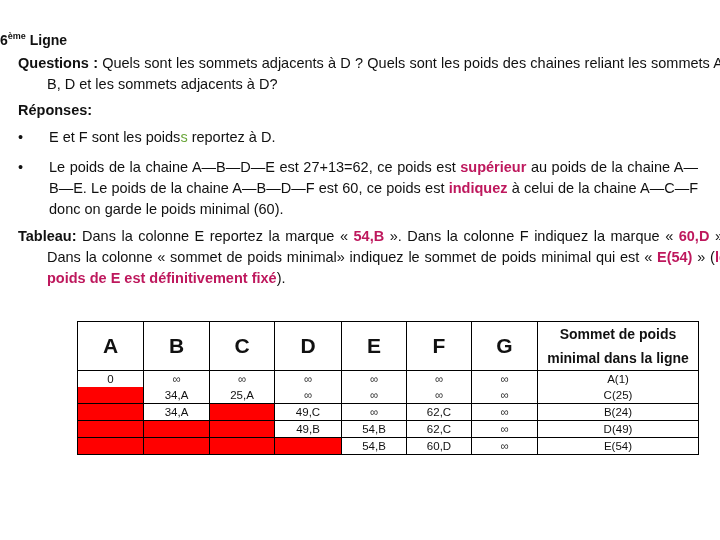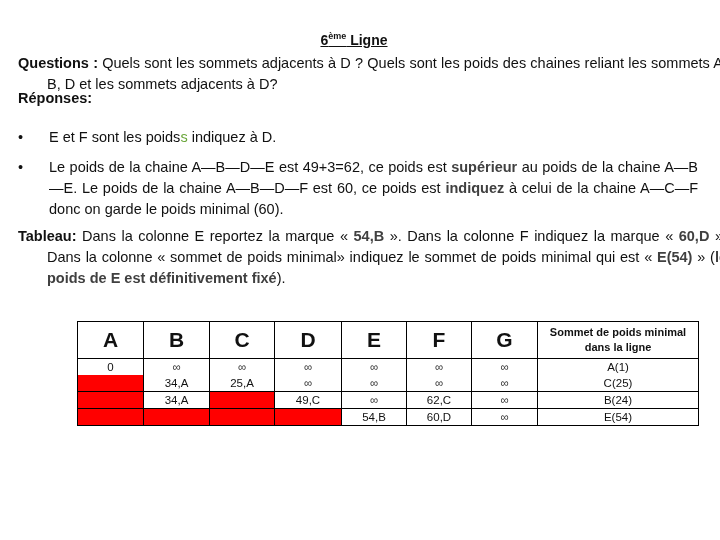--- a/index.html
+++ b/index.html
@@ -1,61 +1,61 @@
 <!DOCTYPE html>
 <html><head>
 <meta charset="utf-8">
 <style>
   html, body { margin:0; padding:0; background:#ffffff; }
   body { width:720px; height:540px; position:relative; overflow:hidden;
          font-family:"Liberation Sans", sans-serif; color:#111; }
-  .title { position:absolute; top:31px; left:0; width:708px; text-align:center;
-           font-size:14px; font-weight:bold; text-decoration:underline; }
+  .title { position:absolute; top:31px; left:0; width:708px; 
+           font-size:14px; font-weight:bold; }
   .title sup { font-size:9px; }
   .para { position:absolute; left:18px; width:680px; font-size:14.5px; line-height:21px;
           text-align:justify; }
   .hang { padding-left:29px; text-indent:-29px; }
   .lbl { font-weight:bold; }
-  .red { color:#404040; font-weight:bold; }
+  .red { color:#be185d; font-weight:bold; }
   .green { color:#6aa63a; }
   .bullet-row { position:absolute; left:18px; width:680px; font-size:14.5px; line-height:21px; display:flex; }
   .bullet { width:31px; flex:0 0 31px; }
   .btext { flex:1; text-align:justify; }
   table.grid { position:absolute; left:77px; top:321px; border-collapse:collapse; }
   table.grid td, table.grid th { border:1px solid #000; padding:0; text-align:center;
           font-family:"Liberation Sans", sans-serif; }
   table.grid th { height:36px; font-size:21px; font-weight:bold; }
-  table.grid th.last { font-size:11px; line-height:15px;margin-top:12px; }
+  table.grid th.last { font-size:14px; line-height:24px;margin-top:12px; }
   table.grid td { height:16px; font-size:11.5px; line-height:16px; }
   td.fill { background:#ff0000; }
   td.inf { font-size:10px; color:#333; }
   td.nb { border-bottom:none !important; }
   td.nt { border-top:none !important; }
 </style>
 </head>
 <body>
 
 <div class="title"><span>6</span><sup>ème</sup><span> Ligne</span></div>
 
 <div class="para hang" style="top:53px;">
   <span class="lbl">Questions :</span><span> Quels sont les sommets adjacents à D ? Quels sont les poids des chaines reliant les sommets A, B, D et les sommets adjacents à D?</span>
 </div>
 
-<div class="para" style="top:88px;">
+<div class="para" style="top:100px;">
   <span class="lbl">Réponses:</span>
 </div>
 
 <div class="bullet-row" style="top:127px;">
   <span class="bullet">•</span>
-  <span class="btext"><span>E et F sont les poids</span><span class="green">s</span><span> indiquez à D.</span></span>
+  <span class="btext"><span>E et F sont les poids</span><span class="green">s</span><span> reportez à D.</span></span>
 </div>
 
 <div class="bullet-row" style="top:157px;">
   <span class="bullet">•</span>
-  <span class="btext"><span>Le poids de la chaine A—B—D—E est 49+3=62, ce poids est </span><span class="red">supérieur</span><span> au poids de la chaine A—B—E. Le poids de la chaine A—B—D—F est 60, ce poids est </span><span class="red">indiquez</span><span> à celui de la chaine A—C—F  donc on garde le  poids minimal (60).</span></span>
+  <span class="btext"><span>Le poids de la chaine A—B—D—E est 27+13=62, ce poids est </span><span class="red">supérieur</span><span> au poids de la chaine A—B—E. Le poids de la chaine A—B—D—F est 60, ce poids est </span><span class="red">indiquez</span><span> à celui de la chaine A—C—F  donc on garde le  poids minimal (60).</span></span>
 </div>
 
 <div class="para hang" style="top:226px;">
   <span class="lbl">Tableau:</span><span> Dans la colonne E reportez la marque « </span><span class="red">54,B</span><span> ». Dans la colonne F indiquez la marque  « </span><span class="red">60,D</span><span> ». Dans la colonne « sommet de poids minimal» indiquez le sommet de poids minimal qui est « </span><span class="red">E(54)</span><span> » (</span><span class="red">le poids de E est définitivement fixé</span><span>).</span>
 </div>
 
 <table class="grid">
   <colgroup>
     <col style="width:66px">
       <col style="width:66px">
@@ -104,20 +104,30 @@
     <td>49,C</td>
     <td class="inf">∞</td>
     <td>62,C</td>
     <td class="inf">∞</td>
     <td>B(24)</td>
   </tr>
   <tr>
     <td class="fill"></td>
     <td class="fill"></td>
     <td class="fill"></td>
+    <td>49,B</td>
+    <td>54,B</td>
+    <td>62,C</td>
+    <td class="inf">∞</td>
+    <td>D(49)</td>
+  </tr>
+  <tr>
+    <td class="fill"></td>
+    <td class="fill"></td>
+    <td class="fill"></td>
     <td class="fill"></td>
     <td>54,B</td>
     <td>60,D</td>
     <td class="inf">∞</td>
     <td>E(54)</td>
   </tr>
 </tbody>
   </table>
 
 </body></html>

